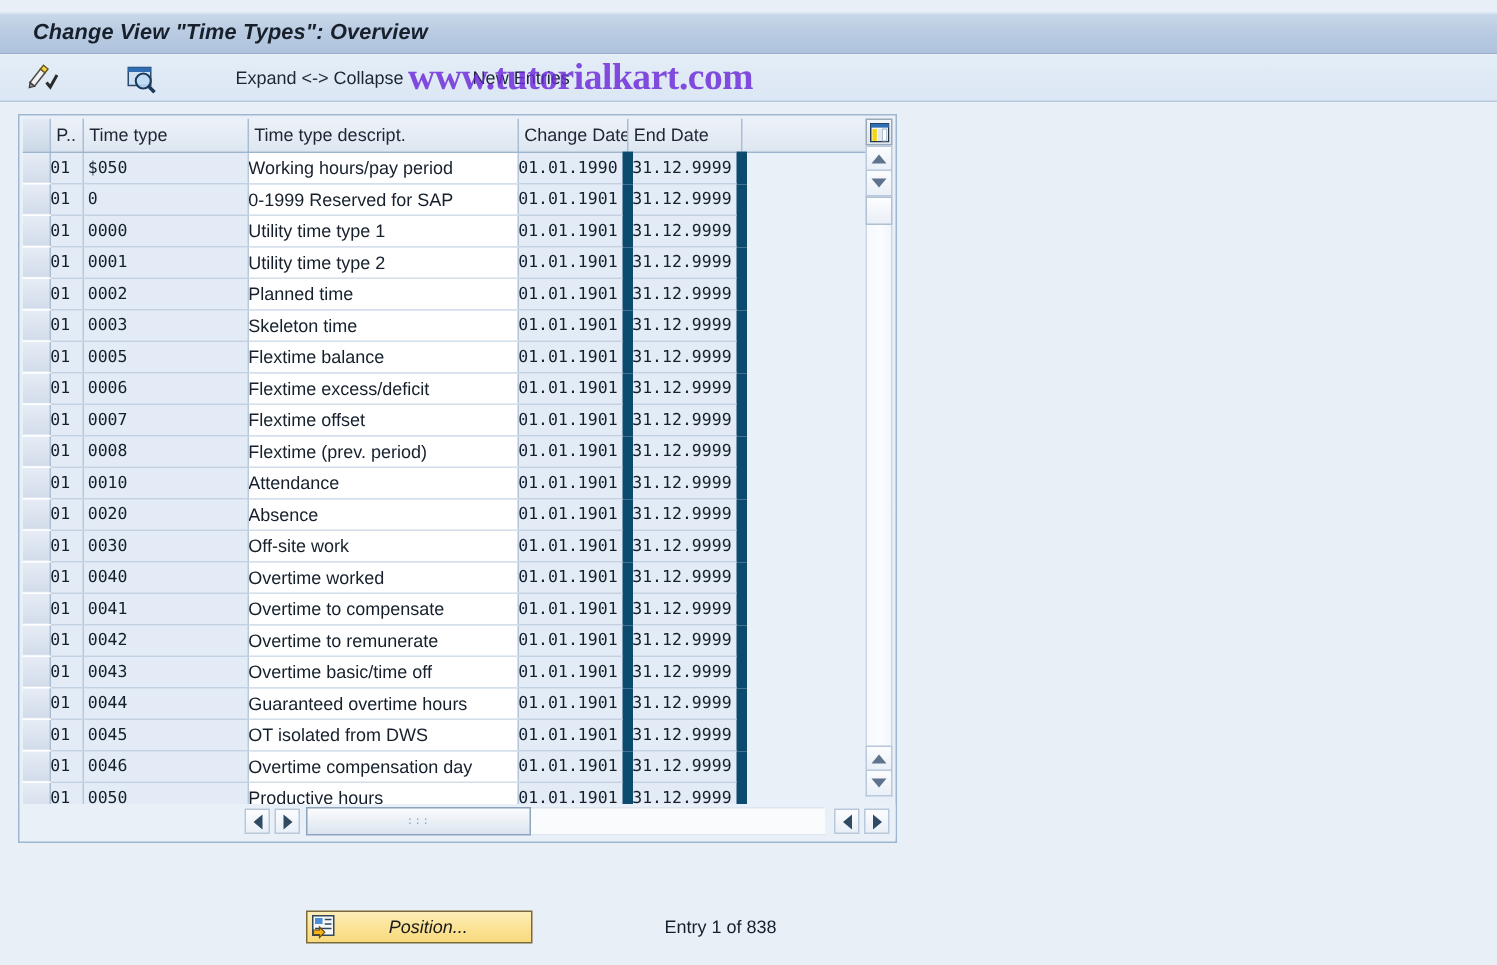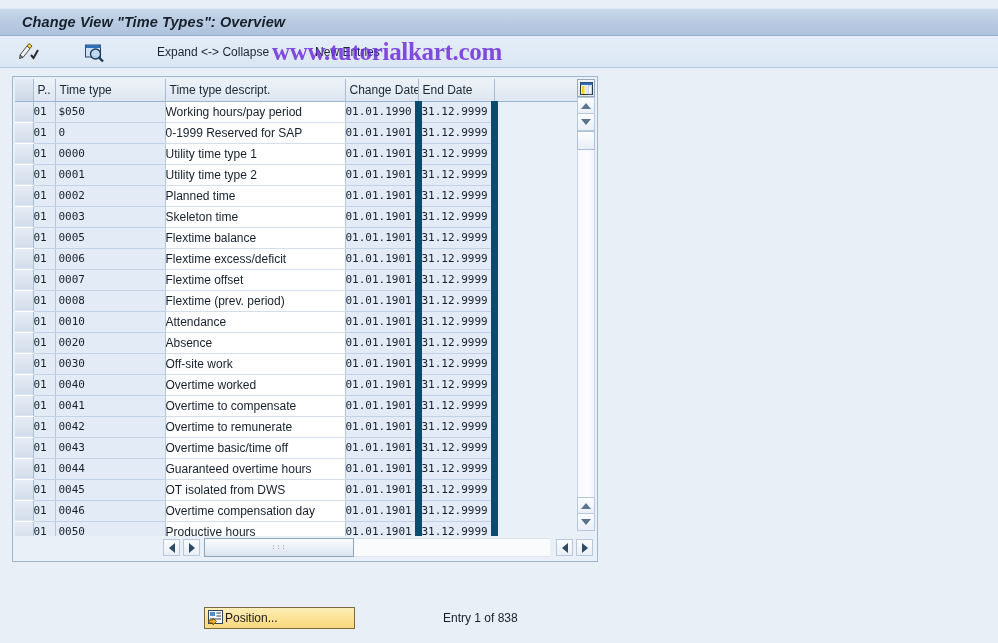--- a/index.html
+++ b/index.html
@@ -293,24 +293,25 @@
     position: absolute;
     left: 204px; top: 607px;
     width: 151px; height: 22px;
     background: linear-gradient(to bottom, #fdeeb8 0%, #fbe294 55%, #f8d97e 100%);
     border: 1px solid #7b6a3c;
     display: flex; align-items: center;
     cursor: pointer;
   }
   .btn-position .lbl {
     flex: 1 1 auto;
-    text-align: left;
+    text-align: center;
     font-size: 12px;
     color: #1b1b1b;
     padding-right: 8px;
+    font-style: italic;
   }
   .btn-position .ico-position {
     width: 18px; height: 18px;
     margin-left: 2px;
     flex: 0 0 auto;
   }
   .entry-status {
     position: absolute;
     left: 443px; top: 611px;
     font-size: 12px;

